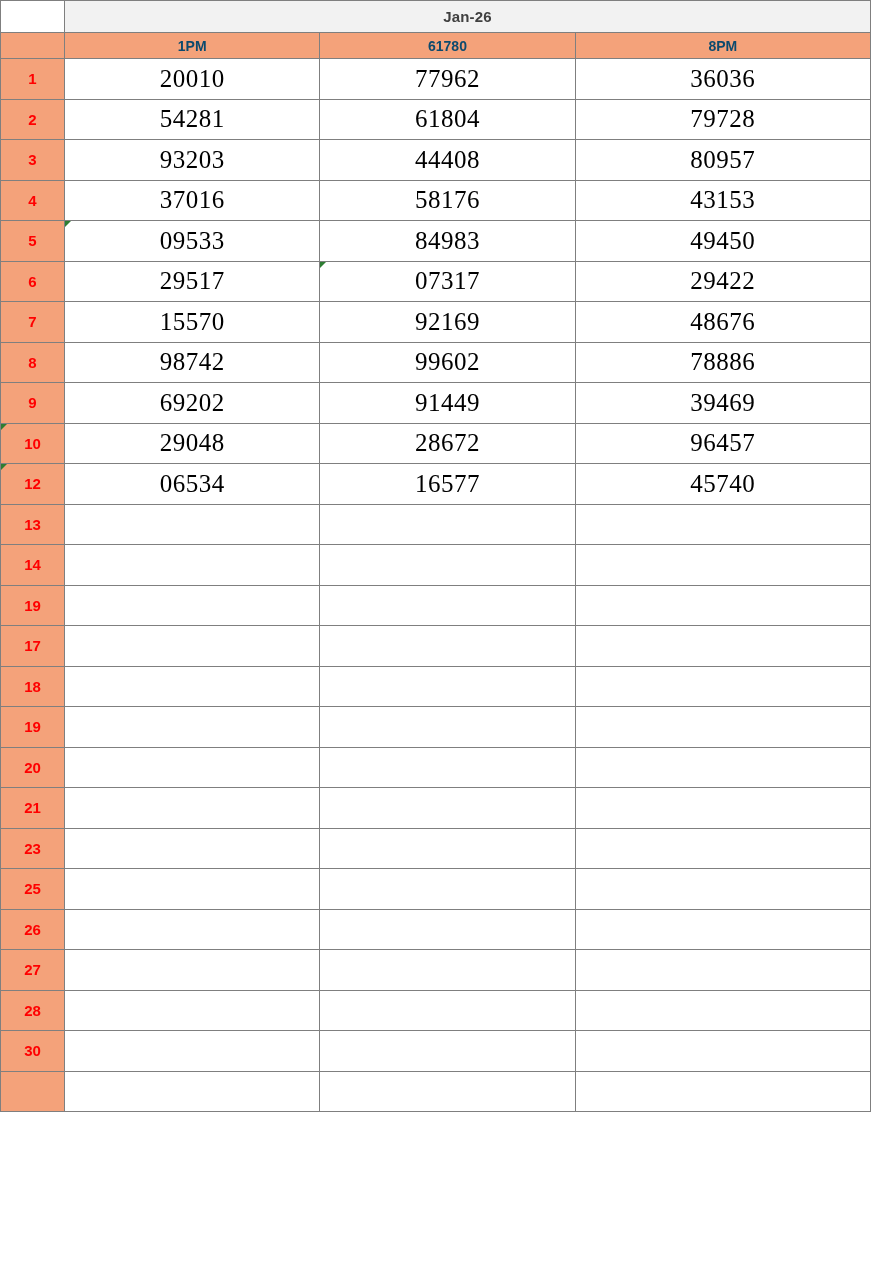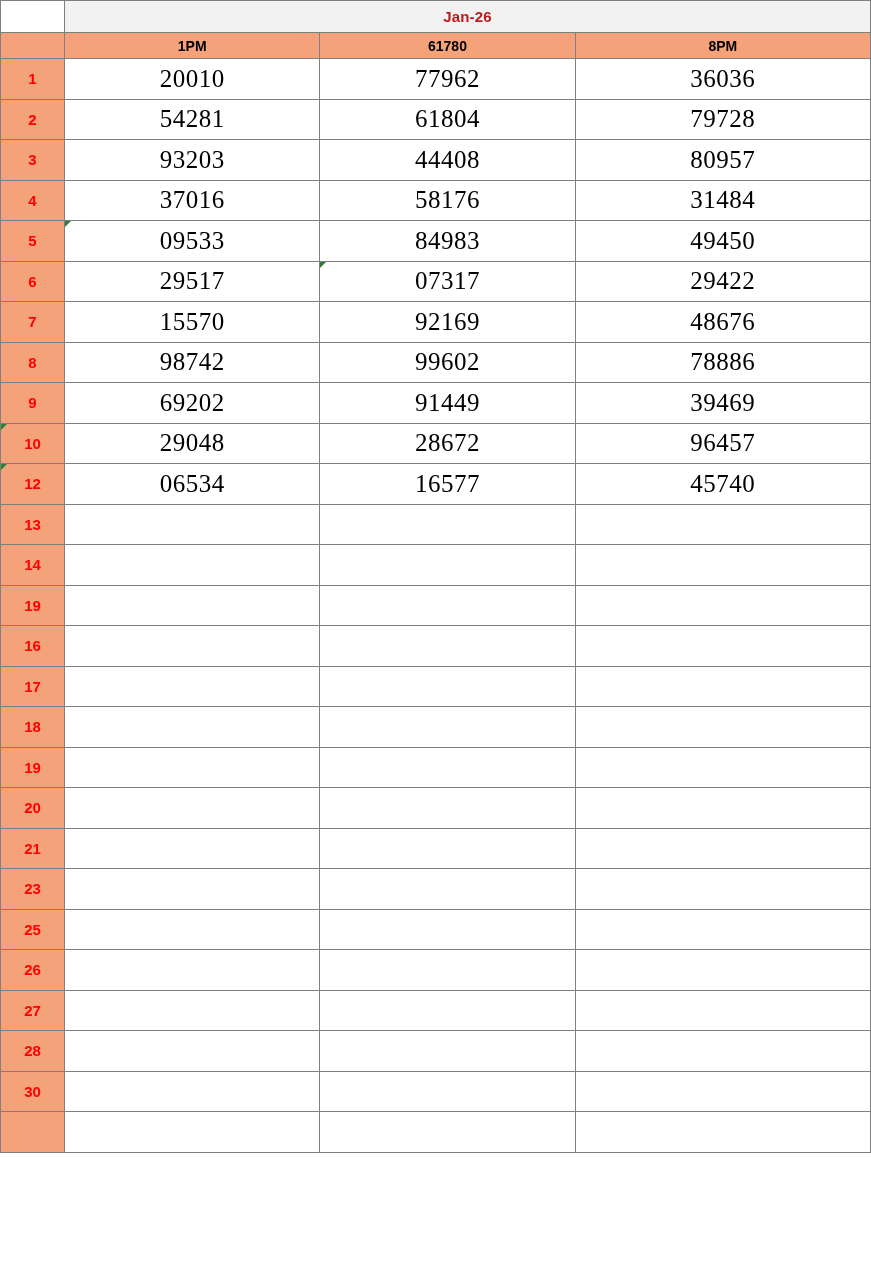--- a/index.html
+++ b/index.html
@@ -36,36 +36,36 @@
   col.c-c  { width: 295px; }
 
   
   .title-blank {
     background: #ffffff;
     border: 1px solid #7f7f7f;
     height: 31px;
   }
   .title-cell {
     background: #f2f2f2;
-    color: #b91c1c;
+    color: #404040;
     font-weight: bold;
     font-size: 15px;
     text-align: center;
     height: 31px;
     letter-spacing: 0.2px;
   }
 
   
   .hdr-corner {
     background: #f4a27a;
     height: 25px;
   }
   .hdr {
     background: #f4a27a;
-    color: #000000;
+    color: #0c4a6e;
     font-weight: bold;
     font-size: 14px;
     text-align: center;
     height: 25px;
   }
 
   
   .rownum {
     background: #f4a27a;
     color: #ff0000;
@@ -205,21 +205,21 @@
               <span>37016</span>
             </div>
           </td>
           <td class="data">
             <div class="cell-wrap">
               <span>58176</span>
             </div>
           </td>
           <td class="data">
             <div class="cell-wrap">
-              <span>31484</span>
+              <span>43153</span>
             </div>
           </td>
         </tr>
         <tr>
           <td class="rownum">
             <div class="cell-wrap">
               <span>5</span>
             </div>
           </td>
           <td class="data">
@@ -415,42 +415,20 @@
           <td class="data empty">
             <div class="cell-wrap">
               <span></span>
             </div>
           </td>
         </tr>
         <tr>
           <td class="rownum">
             <div class="cell-wrap">
               <span>19</span>
-            </div>
-          </td>
-          <td class="data empty">
-            <div class="cell-wrap">
-              <span></span>
-            </div>
-          </td>
-          <td class="data empty">
-            <div class="cell-wrap">
-              <span></span>
-            </div>
-          </td>
-          <td class="data empty">
-            <div class="cell-wrap">
-              <span></span>
-            </div>
-          </td>
-        </tr>
-        <tr>
-          <td class="rownum">
-            <div class="cell-wrap">
-              <span>16</span>
             </div>
           </td>
           <td class="data empty">
             <div class="cell-wrap">
               <span></span>
             </div>
           </td>
           <td class="data empty">
             <div class="cell-wrap">
               <span></span>

